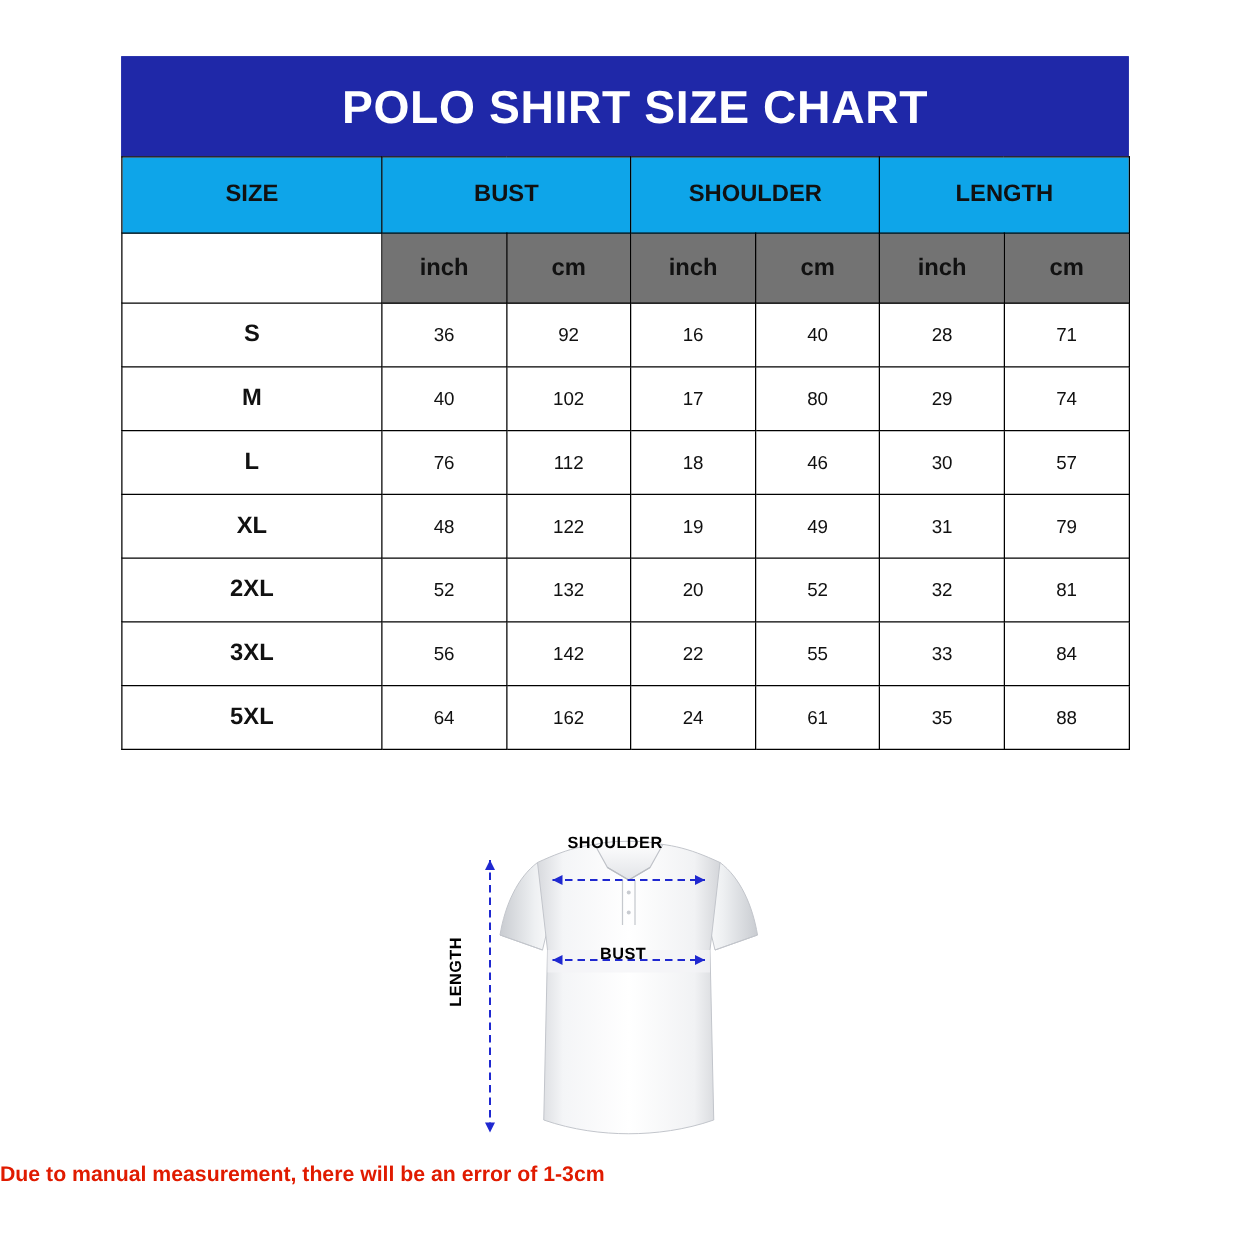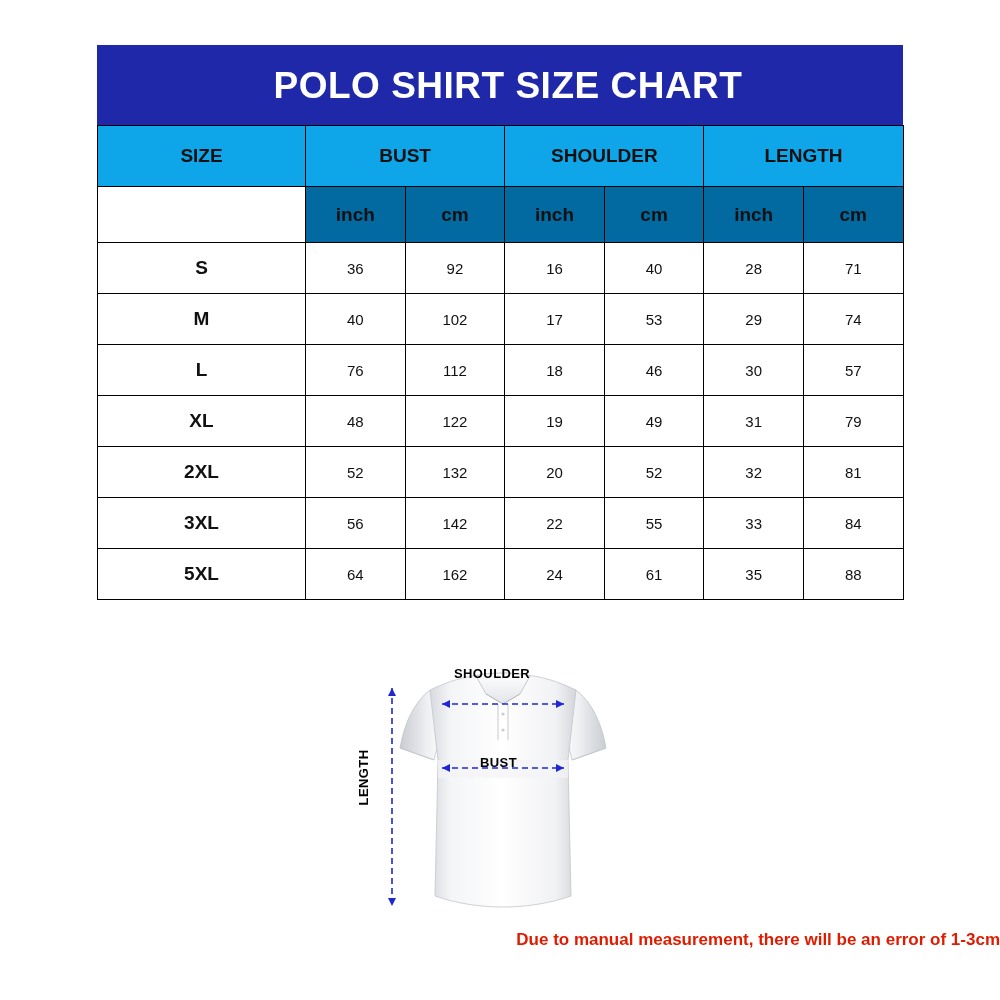--- a/index.html
+++ b/index.html
@@ -56,21 +56,21 @@
   table.size-chart th {
     background: #0ea5e9;
     font-weight: bold;
     height: 58px;
     font-size: 19px;
   }
   table.size-chart td.unit {
     font-weight: bold;
     height: 53px;
     font-size: 19px;
-    background: #0369a1;
+    background: #737373;
   }
   table.size-chart td.empty {
     background: #ffffff;
   }
   table.size-chart td.sizecell {
     font-weight: bold;
     font-size: 19px;
     height: 48px;
   }
   table.size-chart td.val {
@@ -109,21 +109,21 @@
     left: -4px;
     top: 140px;
     transform: rotate(-90deg);
     transform-origin: center center;
   }
   .note {
     position: absolute;
     left: 0;
     top: 930px;
     width: 1000px;
-    text-align: right;
+    text-align: left;
     color: #e01b00;
     font-size: 17px;
     font-weight: bold;
   }
 </style>
 </head>
 <body>
 
 <div class="sheet">
 
@@ -166,21 +166,21 @@
           <td class="val">16</td>
           <td class="val">40</td>
           <td class="val">28</td>
           <td class="val">71</td>
         </tr>
         <tr>
           <td class="sizecell">M</td>
           <td class="val">40</td>
           <td class="val">102</td>
           <td class="val">17</td>
-          <td class="val">53</td>
+          <td class="val">80</td>
           <td class="val">29</td>
           <td class="val">74</td>
         </tr>
         <tr>
           <td class="sizecell">L</td>
           <td class="val">76</td>
           <td class="val">112</td>
           <td class="val">18</td>
           <td class="val">46</td>
           <td class="val">30</td>

